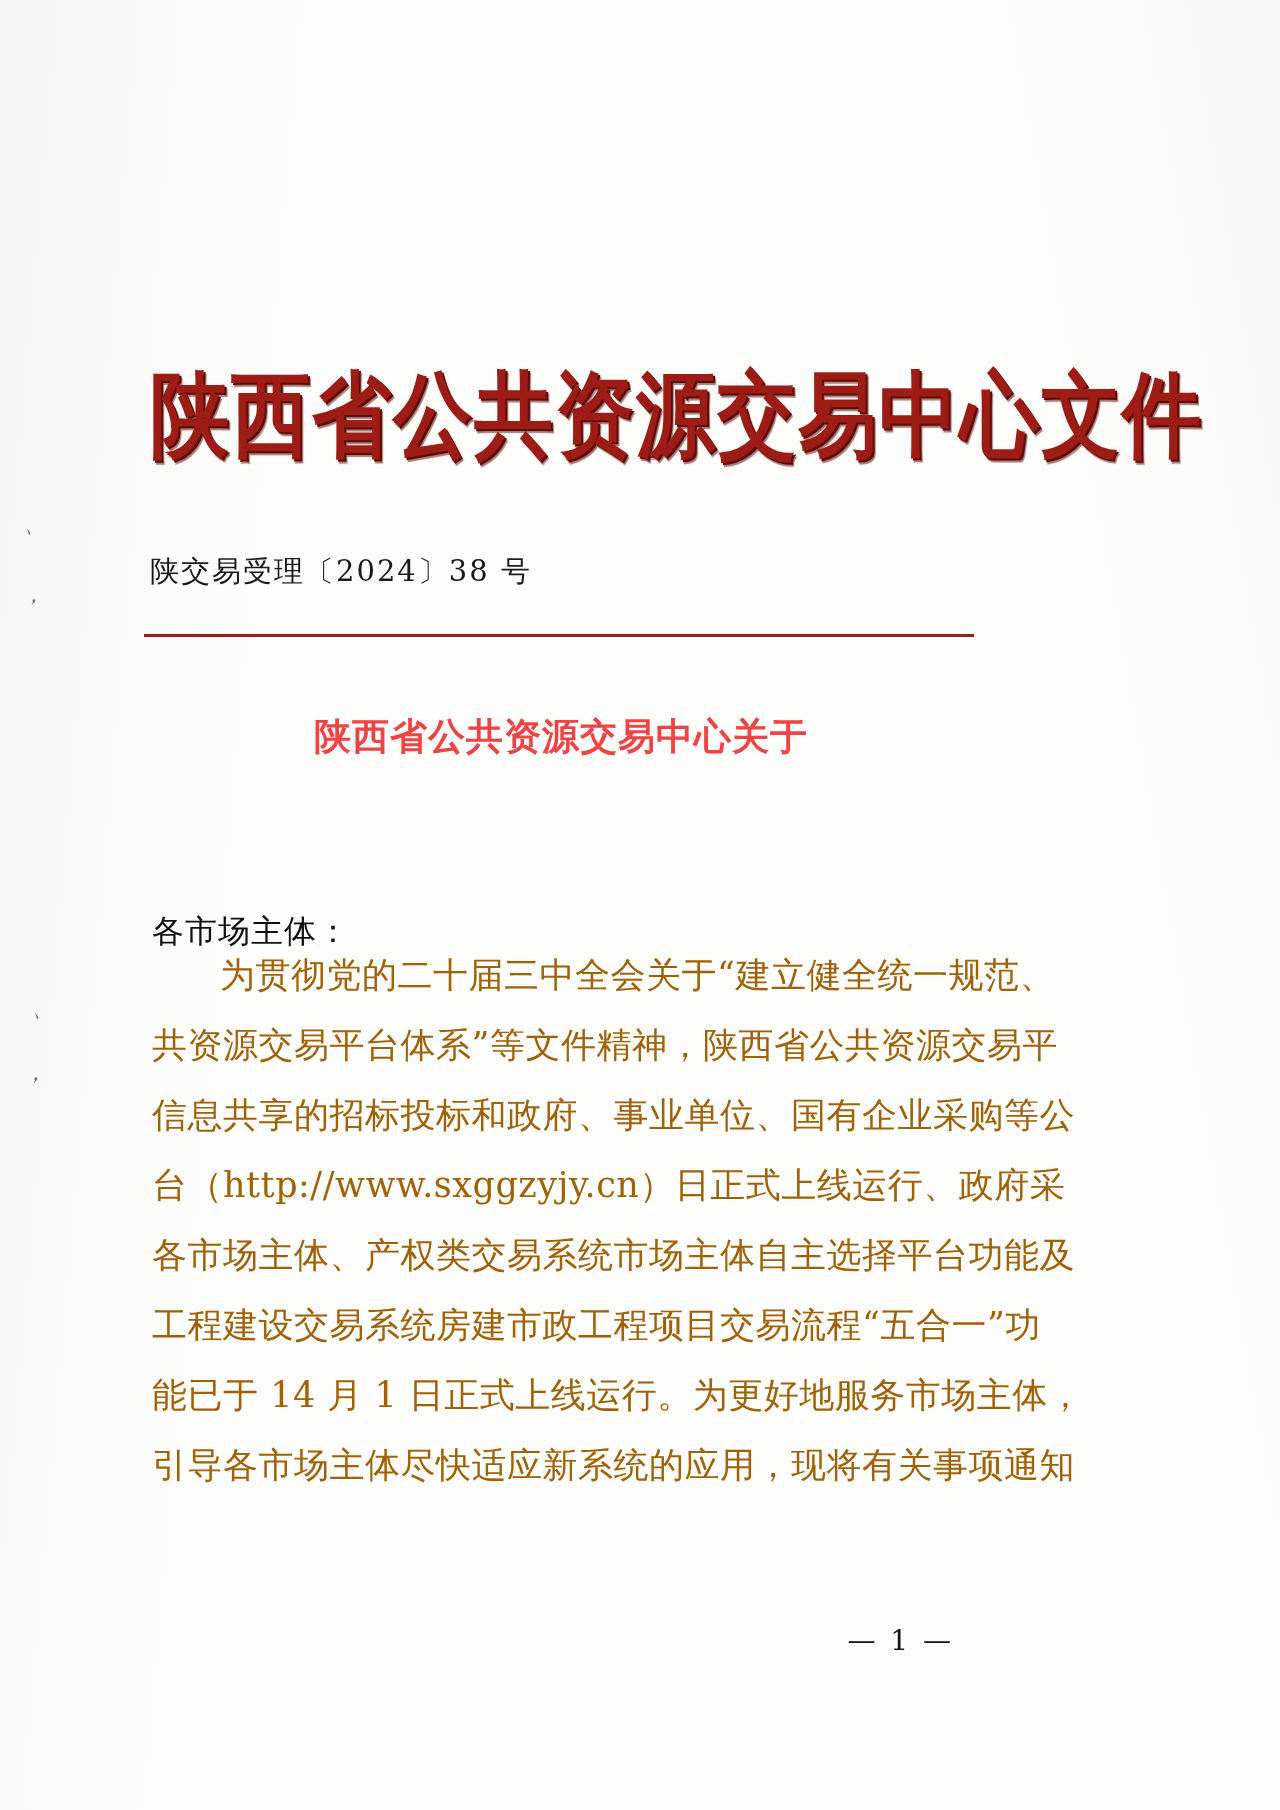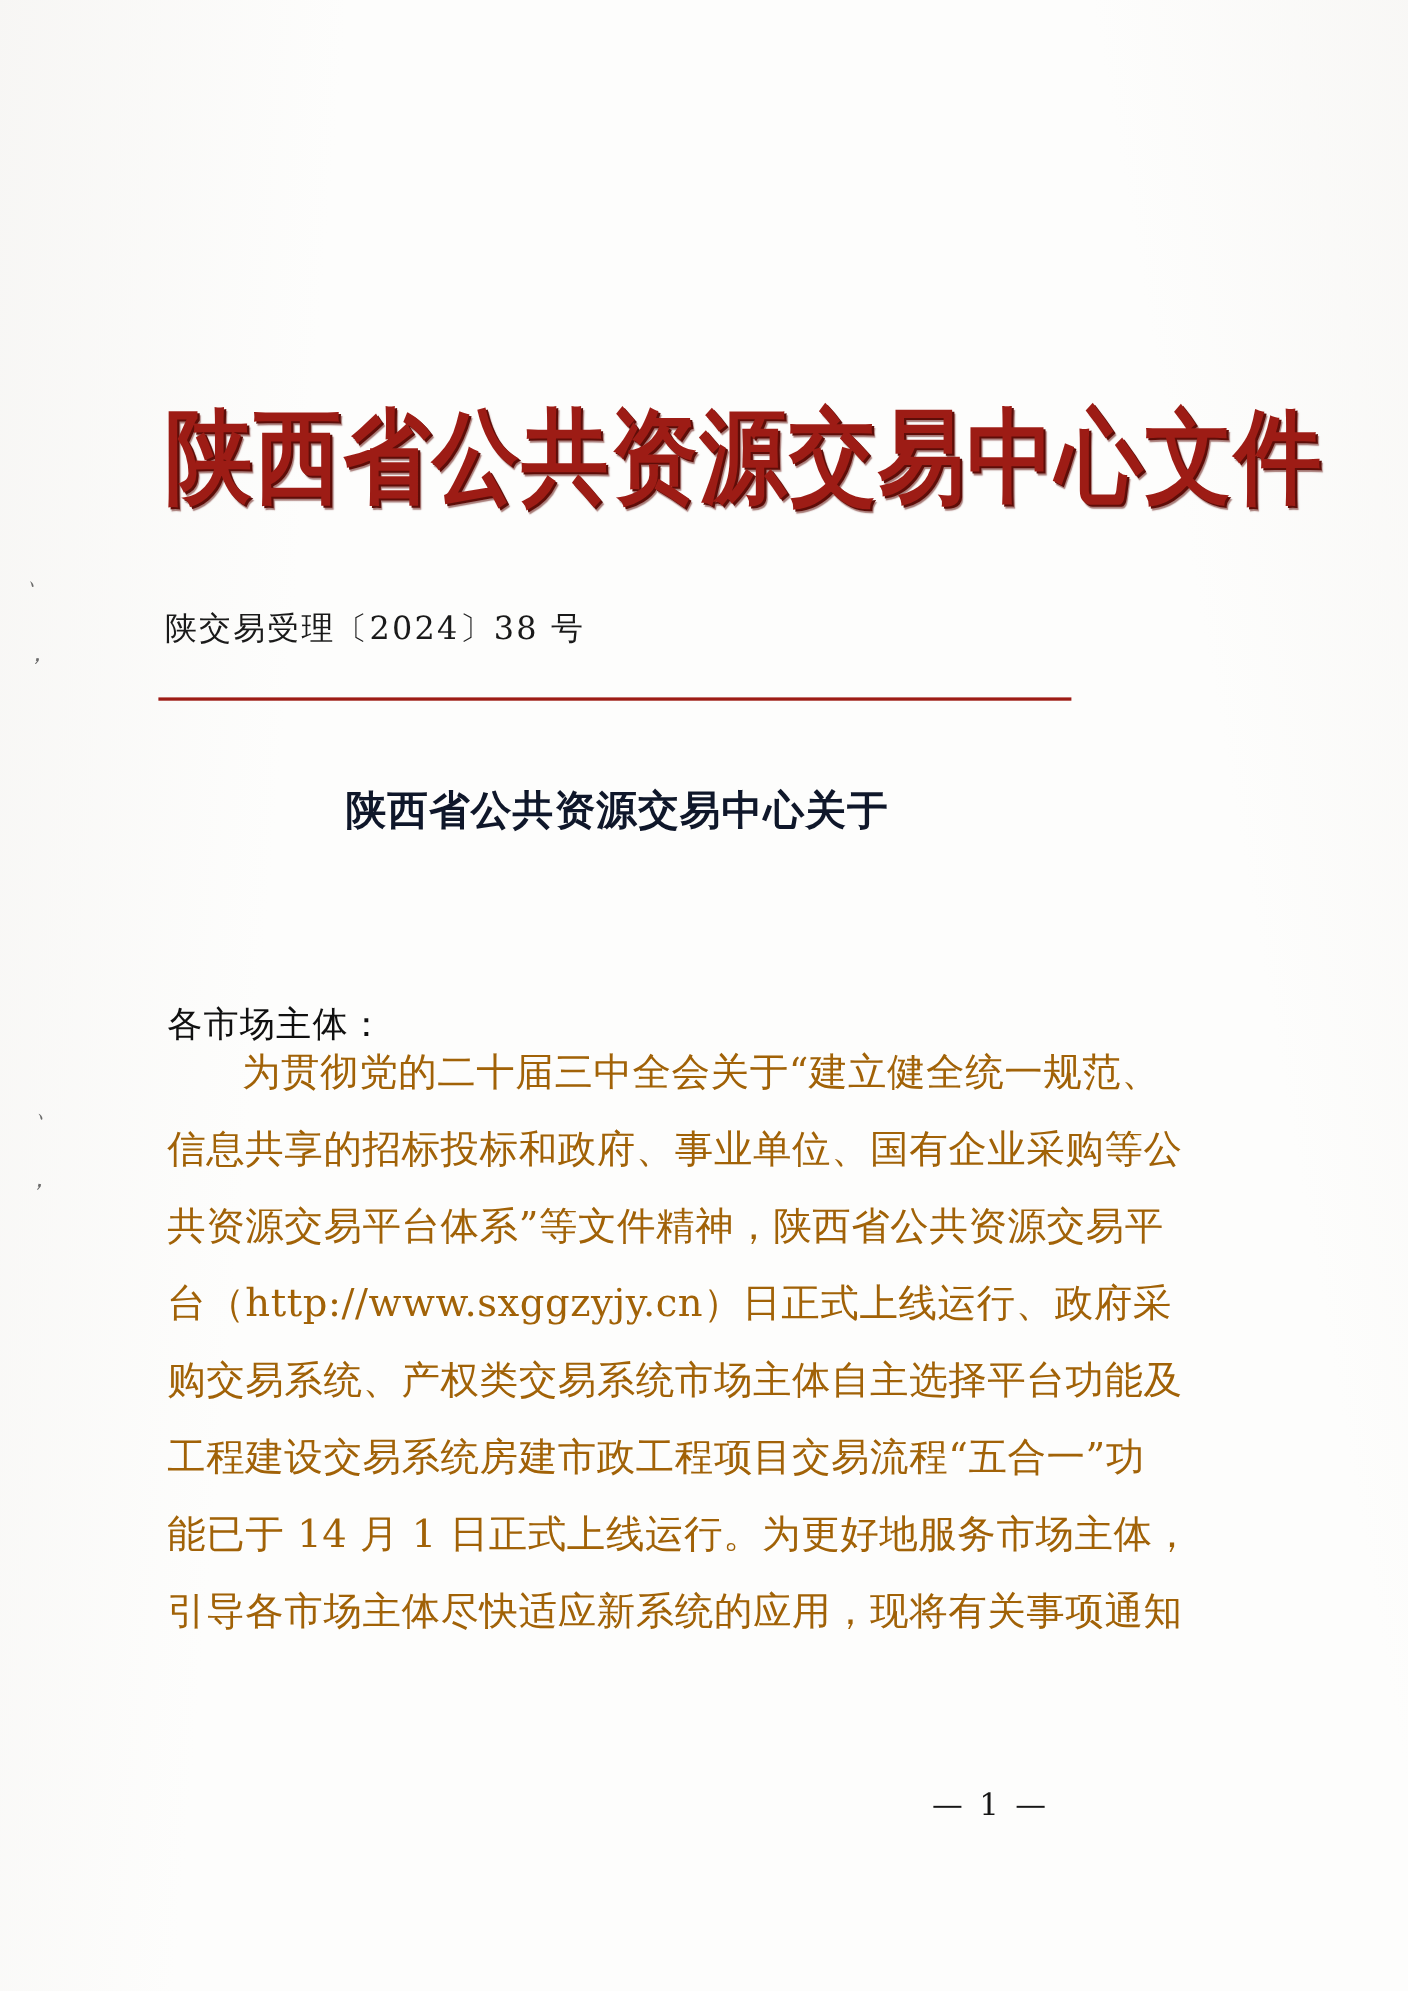--- a/index.html
+++ b/index.html
@@ -94,21 +94,21 @@
     top: 705px;
     width: 822px;
     text-align: center;
   }
   .doc-title-line {
     font-family: "DejaVu Serif", "Liberation Serif", serif;
     font-weight: 700;
     font-size: 37px;
     line-height: 62px;
     letter-spacing: 1px;
-    color: #0f172a;
+    color: #ef4444;
     white-space: nowrap;
   }
 
   
   .salutation {
     position: absolute;
     left: 2px;
     top: 882px;
     font-family: "DejaVu Serif", "Liberation Serif", serif;
     font-size: 32px;
@@ -183,24 +183,24 @@
     <div class="red-rule"></div>
 
     <div class="doc-title">
       <div class="doc-title-line">陕西省公共资源交易中心关于</div>
     </div>
 
     <div class="salutation">各市场主体：</div>
 
     <div class="body-block">
       <div class="body-line indent">为贯彻党的二十届三中全会关于“建立健全统一规范、</div>
+      <div class="body-line">共资源交易平台体系”等文件精神，陕西省公共资源交易平</div>
       <div class="body-line">信息共享的招标投标和政府、事业单位、国有企业采购等公</div>
-      <div class="body-line">共资源交易平台体系”等文件精神，陕西省公共资源交易平</div>
       <div class="body-line">台（http://www.sxggzyjy.cn）日正式上线运行、政府采</div>
-      <div class="body-line">购交易系统、产权类交易系统市场主体自主选择平台功能及</div>
+      <div class="body-line">各市场主体、产权类交易系统市场主体自主选择平台功能及</div>
       <div class="body-line">工程建设交易系统房建市政工程项目交易流程“五合一”功</div>
       <div class="body-line">能已于 14 月 1 日正式上线运行。为更好地服务市场主体，</div>
       <div class="body-line">引导各市场主体尽快适应新系统的应用，现将有关事项通知</div>
     </div>
 
     <div class="page-footer">— 1 —</div>
   </div>
 
   <div class="margin-mark mark-1">、</div>
   <div class="margin-mark mark-2">，</div>

